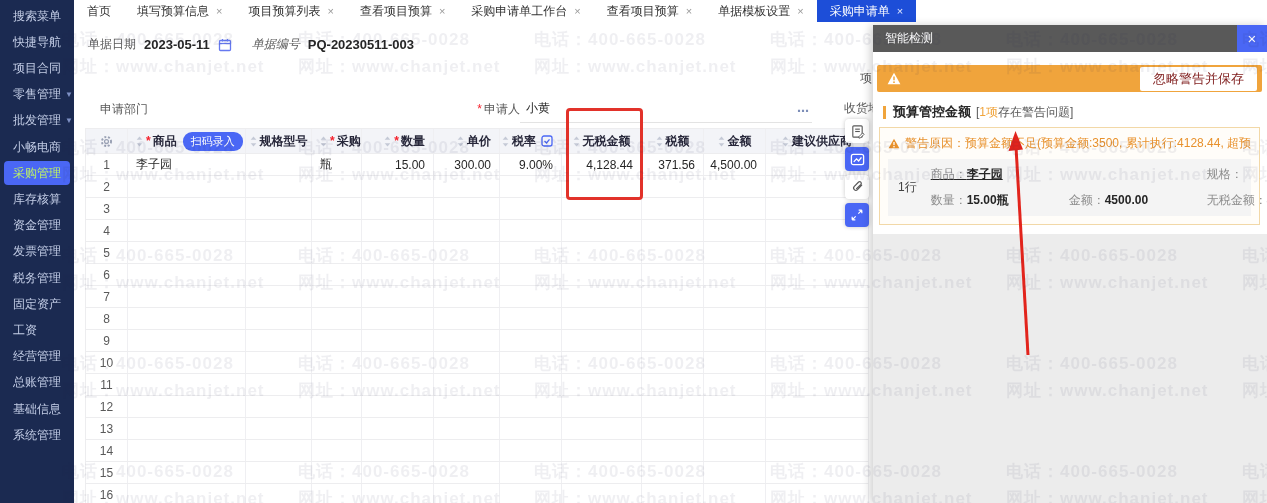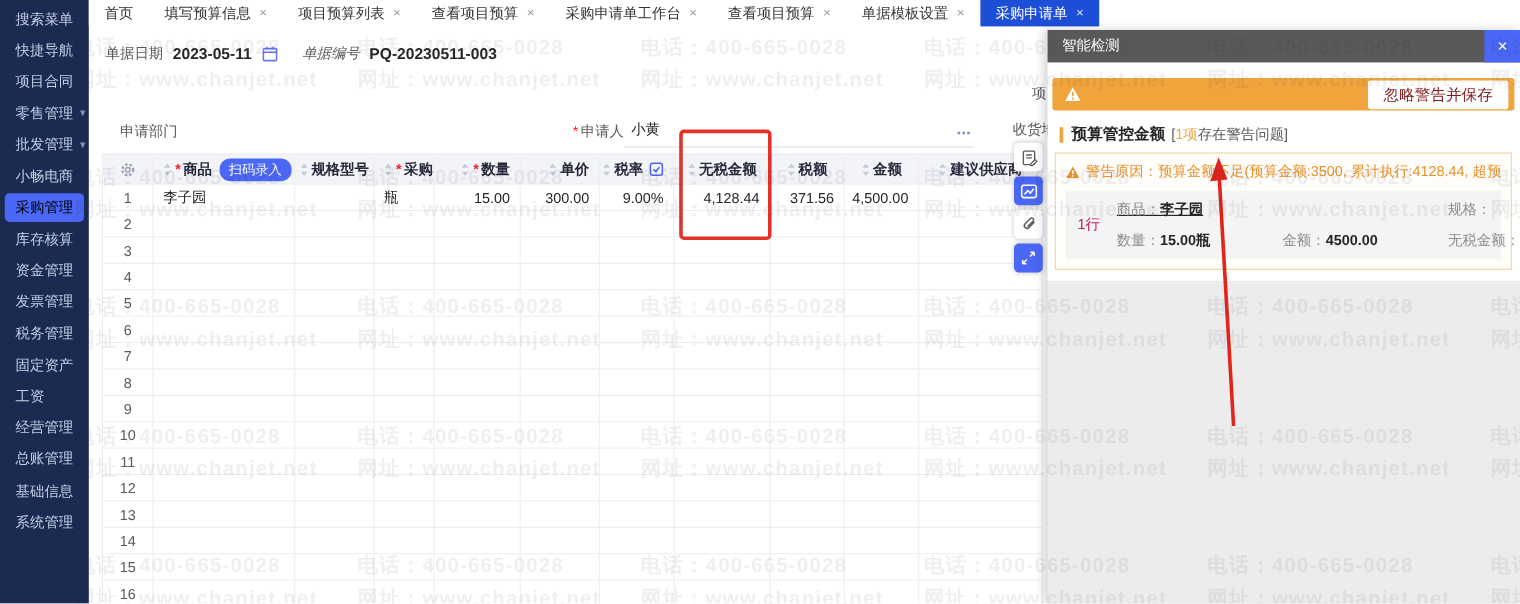--- a/index.html
+++ b/index.html
@@ -2,21 +2,21 @@
 <html><head>
 <meta charset="utf-8">
 <style>
   html,body{margin:0;padding:0;}
   body{width:1267px;height:503px;position:relative;overflow:hidden;background:#fff;
        font-family:"Liberation Sans","DejaVu Sans",sans-serif;font-size:12px;color:#262626;}
   
   .sidebar{position:absolute;left:0;top:0;bottom:0;width:74px;background:#1B2A51;z-index:5;padding-top:2px;box-sizing:border-box;}
   .side-item{height:24px;margin:2.2px 4px;border-radius:4px;display:flex;align-items:center;padding-left:9px;
              color:#C3CDE6;font-size:12px;cursor:pointer;white-space:nowrap;}
-  .side-item.active{background:#4A67F5;color:#000000;}
+  .side-item.active{background:#4A67F5;color:#bef264;}
   .side-item .chev{font-size:8px;margin-left:4px;color:#7E90C4;}
   
   .tabbar{position:absolute;left:74px;top:0;right:0;height:22px;background:#fff;display:flex;align-items:stretch;z-index:6;}
   .tab{display:flex;align-items:center;padding:0 13px;font-size:12px;color:#333;cursor:pointer;white-space:nowrap;}
   .tab .x{margin-left:7px;color:#999;font-size:11px;}
   .tab.active{background:#1d4ed8;color:#fff;}
   .tab.active .x{color:#E2E8FF;}
   .win-icons{position:absolute;right:8px;top:0;height:22px;display:flex;align-items:center;gap:12px;color:#595959;}
   .win-icons span{cursor:pointer;display:flex;align-items:center;}
   
@@ -57,21 +57,21 @@
   .banner .btxt{margin-left:7px;}
   .banner .ign-btn{margin-left:auto;background:#fff;color:#7f1d1d;font-size:13px;padding:3px 13px;border-radius:2px;cursor:pointer;}
   .sectionline{display:flex;align-items:center;margin:11px 2px 6px 6px;font-size:13px;}
   .secbar{width:3px;height:13px;background:#F0A43C;margin-right:7px;}
   .sec-title{font-weight:700;color:#262626;}
   .sec-brk{color:#595959;font-size:12px;margin-left:5px;}
   .sec-count{color:#F0A43C;}
   .warnbox{border:1px solid #F2D8A7;background:#FFFDF9;margin:0 2px;padding:7px 8px 8px;}
   .reason{display:flex;align-items:center;gap:5px;color:#E8912C;font-size:12px;white-space:nowrap;overflow:hidden;}
   .detail{background:#F4F4F4;margin-top:7px;padding:7px 10px;display:flex;font-size:12px;}
-  .rowlab{color:#be185d;margin-right:14px;align-self:center;flex:0 0 auto;}
+  .rowlab{color:#404040;margin-right:14px;align-self:center;flex:0 0 auto;}
   .dgrid{display:grid;grid-template-columns:138px 138px auto;row-gap:9px;flex:1;}
   .dfield{white-space:nowrap;}
   .dfield .dl{color:#8C8C8C;}
   .dfield .dv{color:#262626;font-weight:600;}
   
   .redbox{position:absolute;left:566px;top:108px;width:71px;height:86px;border:3px solid #E2322A;border-radius:4px;z-index:45;}
   .arrowlayer{position:absolute;left:0;top:0;width:1267px;height:503px;z-index:46;pointer-events:none;}
   
   .wmlayer{position:absolute;left:0;top:0;width:1267px;height:503px;z-index:100;pointer-events:none;overflow:hidden;}
   .wm{position:absolute;font-size:17px;font-weight:600;letter-spacing:1px;color:rgba(35,45,85,0.075);white-space:nowrap;}

